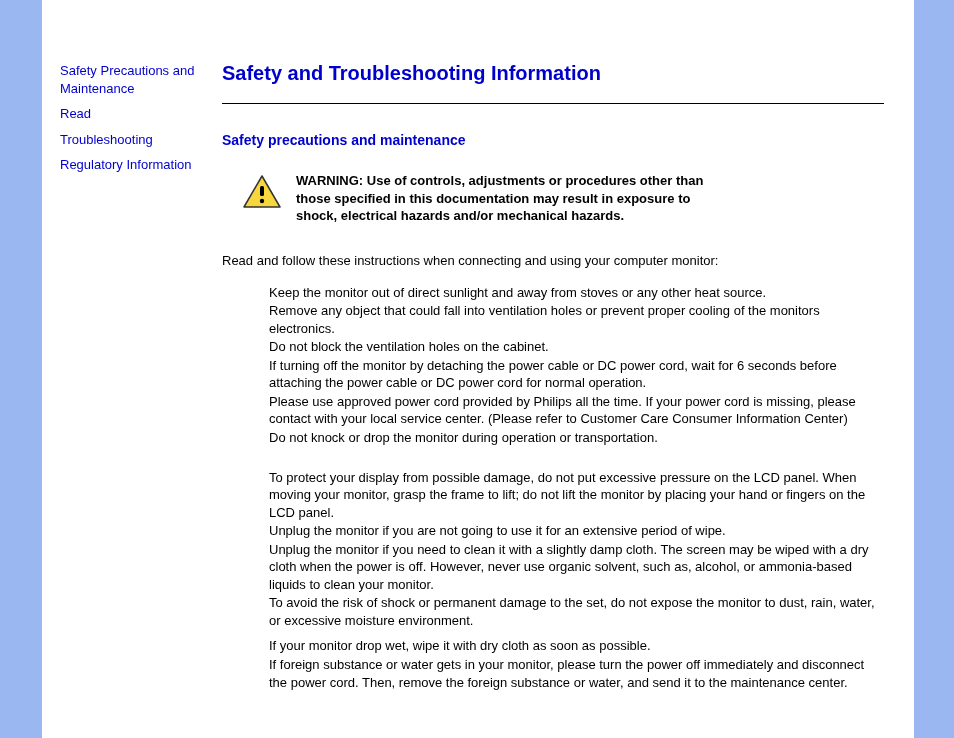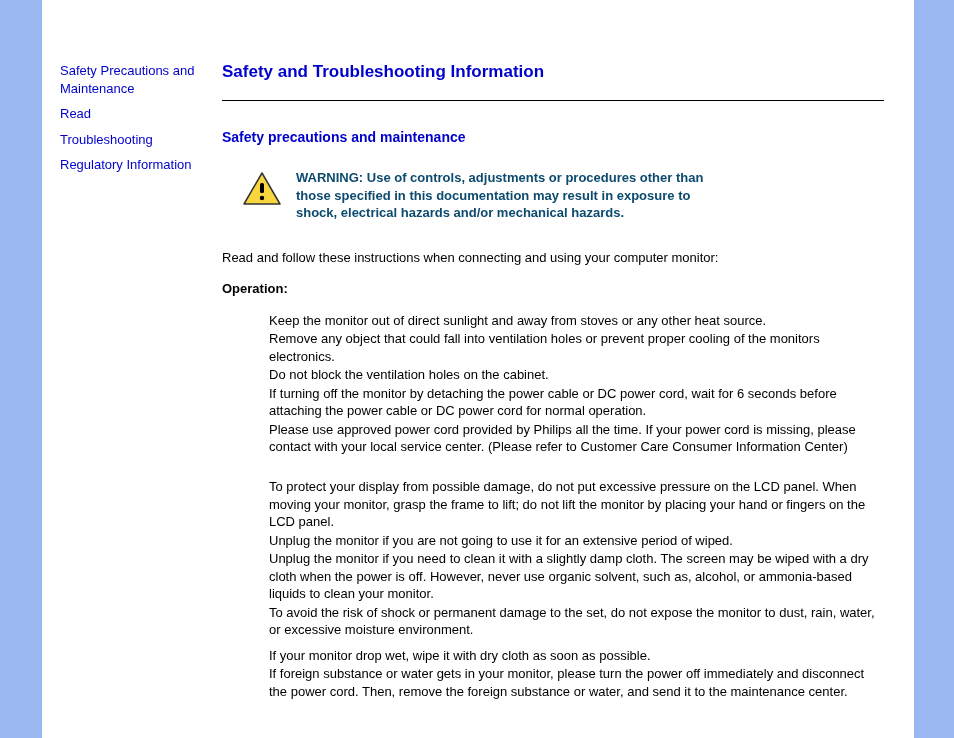--- a/index.html
+++ b/index.html
@@ -42,21 +42,21 @@
     font-size: 13px;
     line-height: 1.35;
     margin-bottom: 8px;
   }
   .main {
     flex: 1;
     padding: 62px 30px 20px 0;
   }
   h1.page-title {
     color: #0000cc;
-    font-size: 17px;
+    font-size: 20px;
     font-weight: bold;
     margin: 0 0 18px 0;
   }
   hr.rule {
     border: none;
     border-top: 1px solid #000;
     margin: 0 0 28px 0;
   }
   h2.section {
     color: #0000cc;
@@ -70,21 +70,21 @@
     margin: 0 0 28px 20px;
   }
   .warn-icon {
     width: 40px;
     height: 36px;
     flex-shrink: 0;
     margin-right: 14px;
     margin-top: 2px;
   }
   .warn-text {
-    color: #0c4a6e;
+    color: #000000;
     font-weight: bold;
     font-size: 13px;
     line-height: 1.35;
     max-width: 420px;
   }
   .intro {
     font-size: 13px;
     margin-bottom: 16px;
   }
   .grouphead {
@@ -128,32 +128,32 @@
         <svg class="warn-icon" viewBox="0 0 40 36">
           <polygon points="20,2 38,33 2,33" fill="#f7d63e" stroke="#333" stroke-width="1.5" stroke-linejoin="round"></polygon>
           <rect x="18" y="12" width="4" height="10" rx="1.5" fill="#000"></rect>
           <circle cx="20" cy="27" r="2.2" fill="#000"></circle>
         </svg>
         <div class="warn-text">WARNING: Use of controls, adjustments or procedures other than those specified in this documentation may result in exposure to shock, electrical hazards and/or mechanical hazards.</div>
       </div>
 
       <p class="intro">Read and follow these instructions when connecting and using your computer monitor:</p>
 
-      <p class="grouphead">Operation:</p>
       <div class="items">
         <div class="item">Keep the monitor out of direct sunlight and away from stoves or any other heat source.</div>
         <div class="item">Remove any object that could fall into ventilation holes or prevent proper cooling of the monitors electronics.</div>
         <div class="item">Do not block the ventilation holes on the cabinet.</div>
         <div class="item">If turning off the monitor by detaching the power cable or DC power cord, wait for 6 seconds before attaching the power cable or DC power cord for normal operation.</div>
         <div class="item">Please use approved power cord provided by Philips all the time. If your power cord is missing, please contact with your local service center. (Please refer to Customer Care Consumer Information Center)</div>
+        <div class="item">Do not knock or drop the monitor during operation or transportation.</div>
       </div>
 
       <div class="items">
         <div class="item">To protect your display from possible damage, do not put excessive pressure on the LCD panel. When moving your monitor, grasp the frame to lift; do not lift the monitor by placing your hand or fingers on the LCD panel.</div>
-        <div class="item">Unplug the monitor if you are not going to use it for an extensive period of wiped.</div>
+        <div class="item">Unplug the monitor if you are not going to use it for an extensive period of wipe.</div>
         <div class="item">Unplug the monitor if you need to clean it with a slightly damp cloth. The screen may be wiped with a dry cloth when the power is off. However, never use organic solvent, such as, alcohol, or ammonia-based liquids to clean your monitor.</div>
         <div class="item">To avoid the risk of shock or permanent damage to the set, do not expose the monitor to dust, rain, water, or excessive moisture environment.</div>
         <div class="item block-gap">If your monitor drop wet, wipe it with dry cloth as soon as possible.</div>
         <div class="item">If foreign substance or water gets in your monitor, please turn the power off immediately and disconnect the power cord. Then, remove the foreign substance or water, and send it to the maintenance center.</div>
       </div>
     </main>
   </div>
 
   <div class="right-bar"></div>
 </div>

